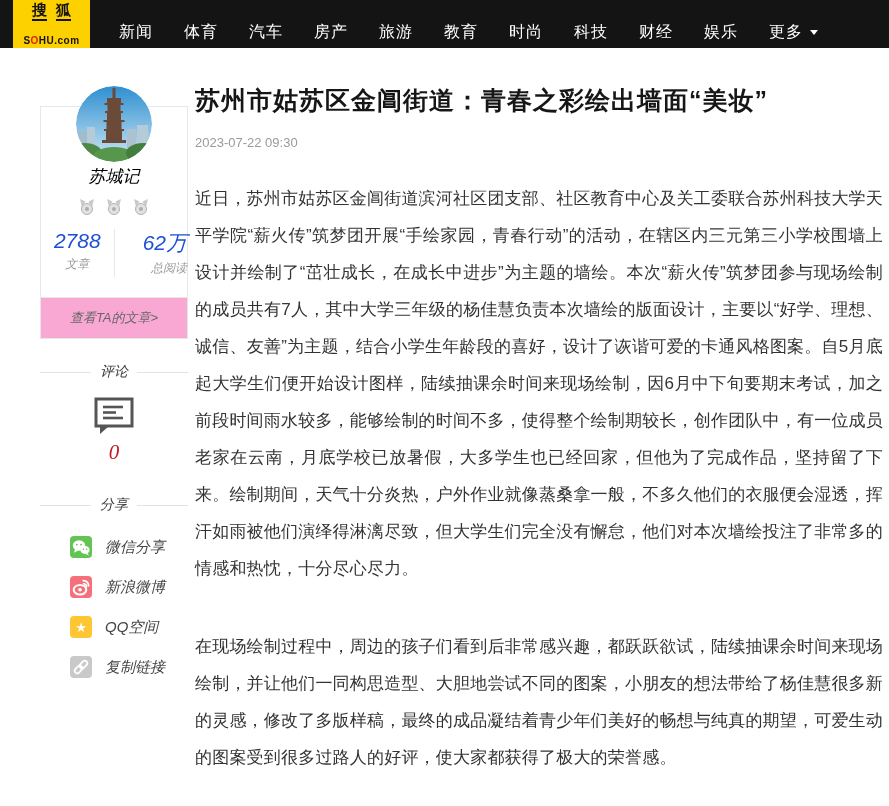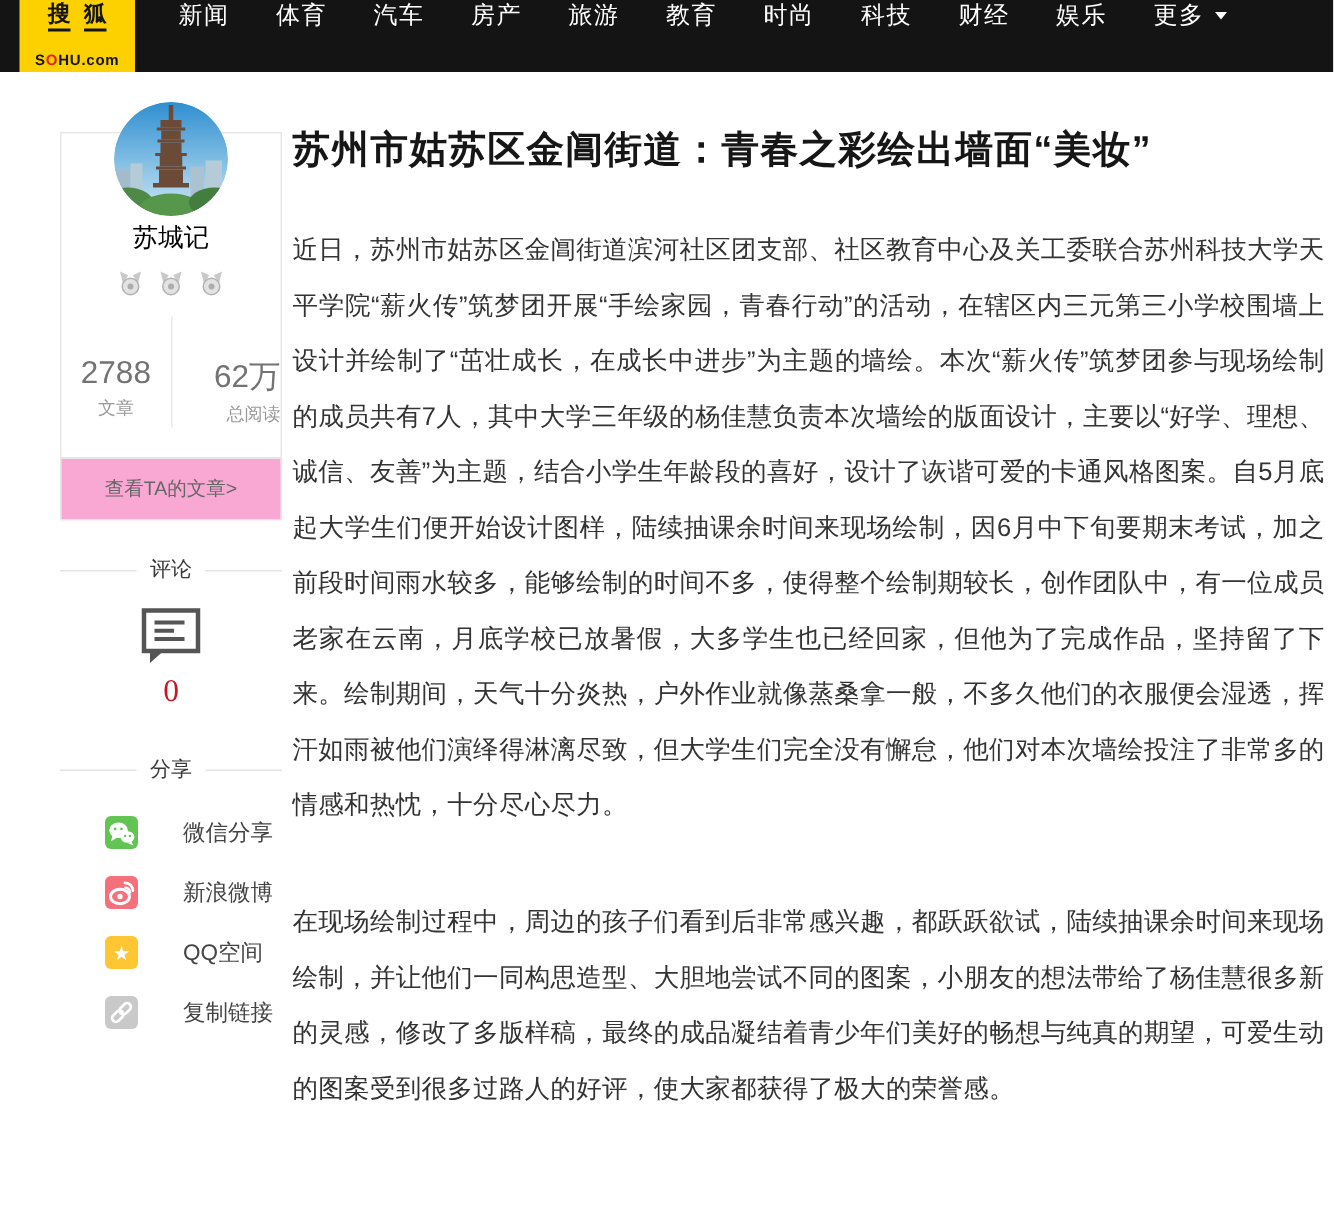--- a/index.html
+++ b/index.html
@@ -8,46 +8,46 @@
   .page { position:relative; width:889px; height:806px; background:#fff; overflow:hidden; }
 
   
   .topbar { position:absolute; left:0; top:0; width:889px; height:48px; background:#141414; }
   .logo { position:absolute; left:13px; top:0; width:77px; height:48px; background:#fdd000;
           display:flex; flex-direction:column; align-items:center; justify-content:center; cursor:pointer; text-decoration:none; }
   .logo-cn { display:flex; gap:9px; }
   .logo-cn span { font-size:15px; font-weight:700; color:#141414; border-bottom:2px solid #141414; line-height:1.1; padding-bottom:1px; }
   .logo-en { font-size:10px; font-weight:700; color:#141414; letter-spacing:.5px; margin-top:14px; }
   .logo-en .o-red { color:#e3210e; }
-  .nav { position:absolute; left:119px; top:0; height:64px; display:flex; align-items:flex-start; gap:31px; }
+  .nav { position:absolute; left:119px; top:0; height:64px; display:flex; align-items:center; gap:31px; }
   .nav a { color:#fff; font-size:16px; letter-spacing:1px; text-decoration:none; white-space:nowrap; font-weight:500; }
   .nav .more { display:flex; align-items:center; gap:7px; }
   .caret { width:0; height:0; border-left:4px solid transparent; border-right:4px solid transparent; border-top:5px solid #fff; display:inline-block; }
 
   
-  .sidebar { position:absolute; left:40px; top:67px; width:148px; }
+  .sidebar { position:absolute; left:40px; top:85px; width:148px;font-style:italic; }
   .author-card { position:relative; margin-top:21px; border:1px solid #e7e7e7; background:#fff; padding-top:58px; }
   .avatar { position:absolute; top:-21px; left:50%; transform:translateX(-50%); width:76px; height:76px; border-radius:50%; overflow:hidden; cursor:pointer; }
   .author-name { text-align:center; font-size:17px; color:#000; cursor:pointer; }
   .badges { display:flex; justify-content:center; gap:7px; margin-top:9px; }
   .stats { display:flex; margin-top:12px; }
   .stat { flex:1; text-align:center; }
   .stat + .stat { border-left:1px solid #e8e8e8;text-align:right; }
-  .stat-value { font-size:21px; color:#737373;margin-top:26px; }
+  .stat-value { font-size:21px; color:#1d4ed8; }
   .stat-label { font-size:12px; color:#999; margin-top:3px; }
   .card-footer { display:block; margin-top:20px; border-top:1px solid #e7e7e7; background:#f9a8d4;
                  text-align:center; font-size:13px; color:#666; padding:11px 0; text-decoration:none; cursor:pointer; }
   .section { margin-top:24px; }
   .sec-heading { display:flex; align-items:center; gap:9px; font-size:14px; color:#3a3a3a; }
   .hline { flex:1; height:1px; background:#e3e3e3; }
   .comment-icon { width:42px; margin:15px auto 0; display:block; cursor:pointer; }
   .comment-count { display:block; text-align:center; font-family:"Liberation Serif","DejaVu Serif",serif;
                    font-size:21px; color:#c81623; margin-top:4px; text-decoration:none; cursor:pointer; }
   .share { margin-top:31px; }
-  .share-item { display:flex; align-items:center; gap:30px; margin:0 0 0 30px; text-decoration:none; cursor:pointer; }
+  .share-item { display:flex; align-items:center; gap:13px; margin:0 0 0 30px; text-decoration:none; cursor:pointer; }
   .share .share-item:first-of-type { margin-top:22px; }
   .share-item + .share-item { margin-top:18px; }
   .share-icon { width:22px; height:22px; border-radius:4px; display:flex; align-items:center; justify-content:center; flex:0 0 22px; }
   .share-icon.wechat { background:#62c452; }
   .share-icon.weibo  { background:#f5707a; }
   .share-icon.qzone  { background:#fdc632; color:#fff; font-size:13px; line-height:1; }
   .share-icon.copylink { background:#c9c9c9; }
   .share-label { font-size:15px; color:#444; }
 
   
@@ -226,20 +226,21 @@
             </g>
           </svg>
         </span>
         <span class="share-label">复制链接</span>
       </a>
     </div>
   </aside>
 
   <main class="main">
     <h1 class="title">苏州市姑苏区金阊街道：青春之彩绘出墙面“美妆”</h1>
+    <div class="date">2023-07-22 09:30</div>
     <div class="content">
       <p>近日，苏州市姑苏区金阊街道滨河社区团支部、社区教育中心及关工委联合苏州科技大学天平学院“薪火传”筑梦团开展“手绘家园，青春行动”的活动，在辖区内三元第三小学校围墙上设计并绘制了“茁壮成长，在成长中进步”为主题的墙绘。本次“薪火传”筑梦团参与现场绘制的成员共有7人，其中大学三年级的杨佳慧负责本次墙绘的版面设计，主要以“好学、理想、诚信、友善”为主题，结合小学生年龄段的喜好，设计了诙谐可爱的卡通风格图案。自5月底起大学生们便开始设计图样，陆续抽课余时间来现场绘制，因6月中下旬要期末考试，加之前段时间雨水较多，能够绘制的时间不多，使得整个绘制期较长，创作团队中，有一位成员老家在云南，月底学校已放暑假，大多学生也已经回家，但他为了完成作品，坚持留了下来。绘制期间，天气十分炎热，户外作业就像蒸桑拿一般，不多久他们的衣服便会湿透，挥汗如雨被他们演绎得淋漓尽致，但大学生们完全没有懈怠，他们对本次墙绘投注了非常多的情感和热忱，十分尽心尽力。</p>
       <p>在现场绘制过程中，周边的孩子们看到后非常感兴趣，都跃跃欲试，陆续抽课余时间来现场绘制，并让他们一同构思造型、大胆地尝试不同的图案，小朋友的想法带给了杨佳慧很多新的灵感，修改了多版样稿，最终的成品凝结着青少年们美好的畅想与纯真的期望，可爱生动的图案受到很多过路人的好评，使大家都获得了极大的荣誉感。</p>
 
     </div>
   </main>
 
 </div>
 
 </body></html>

